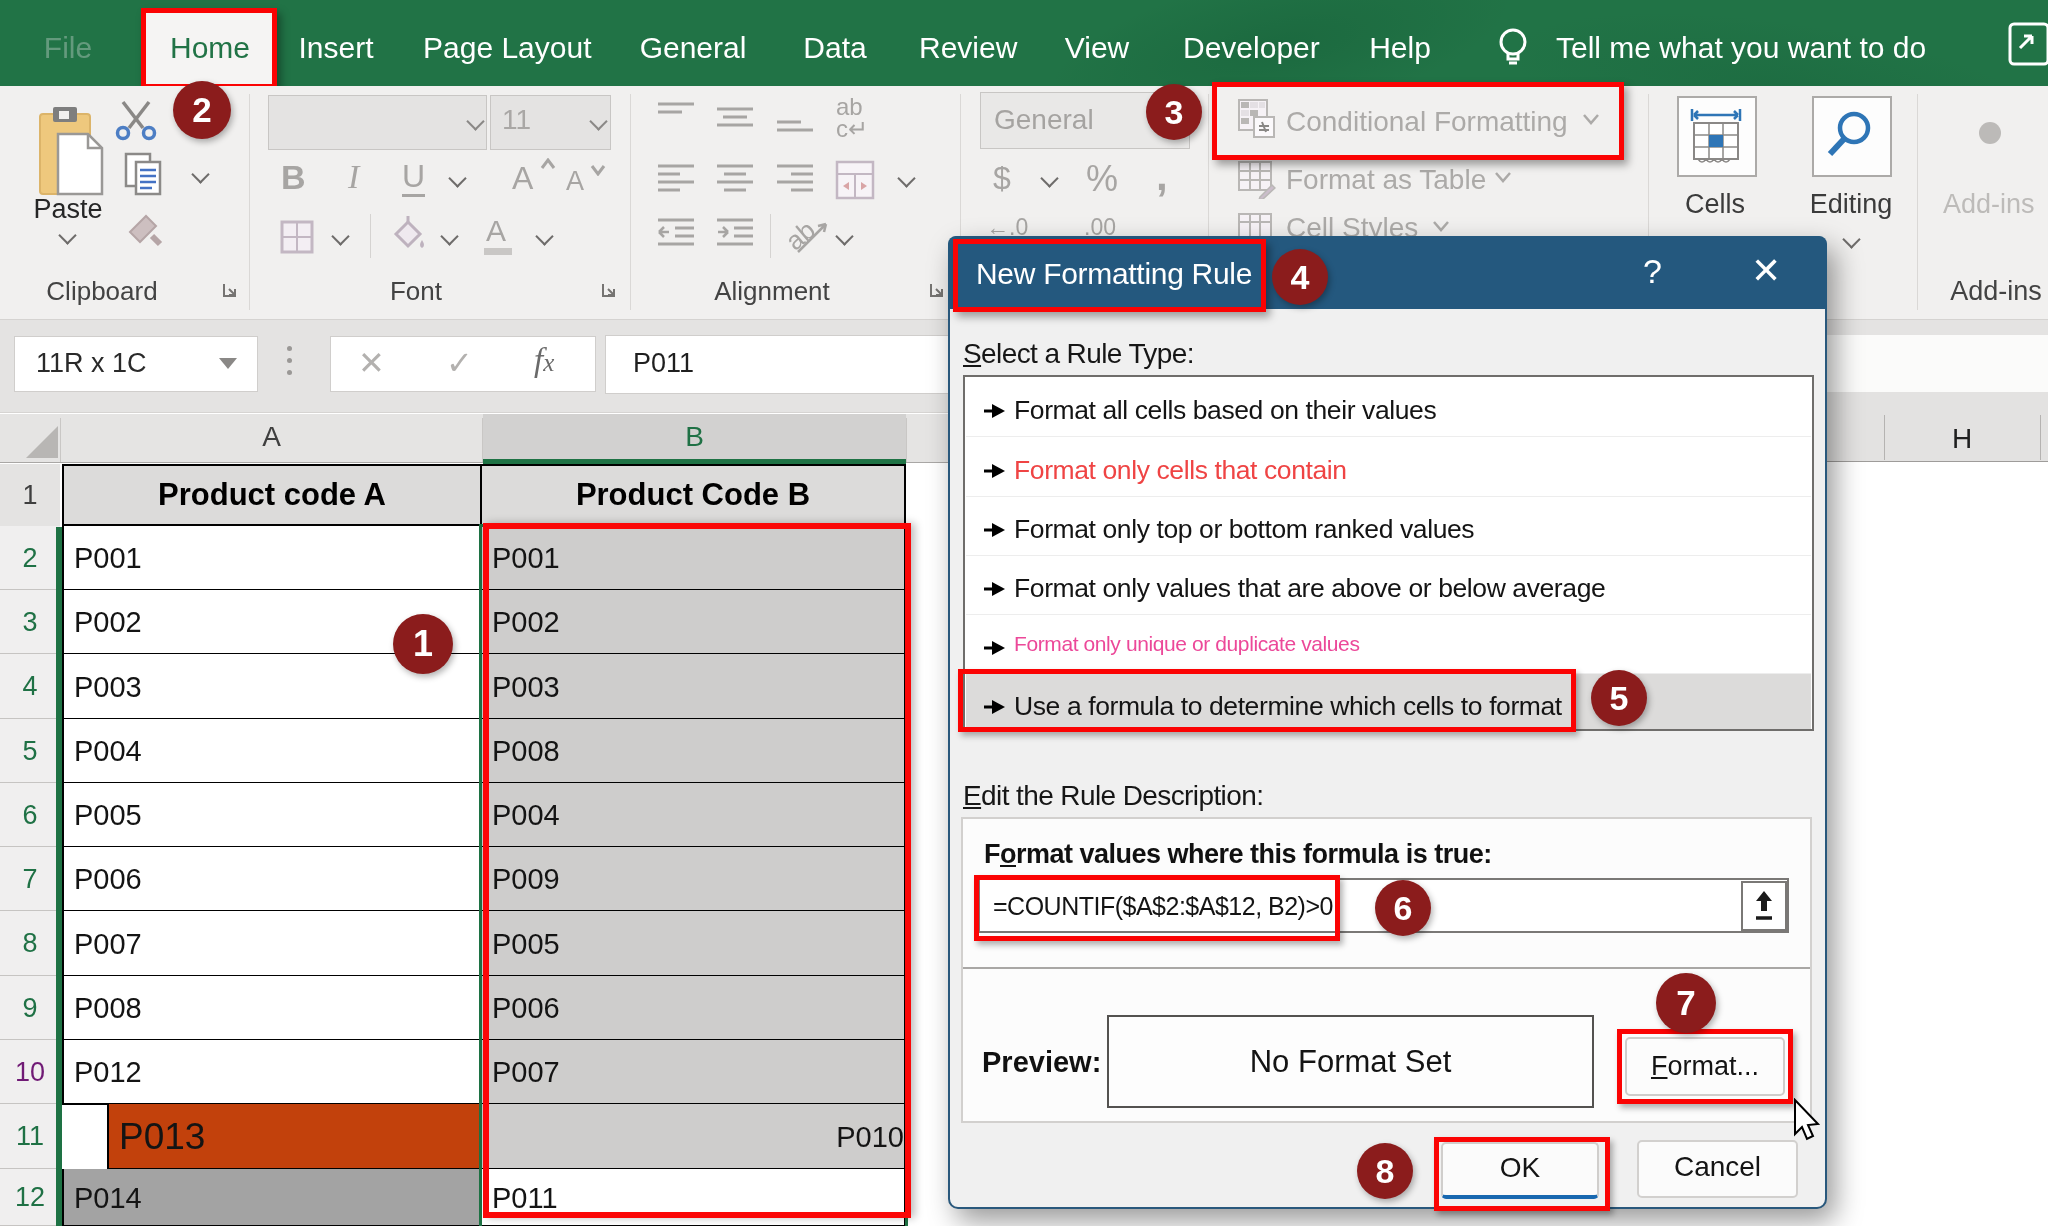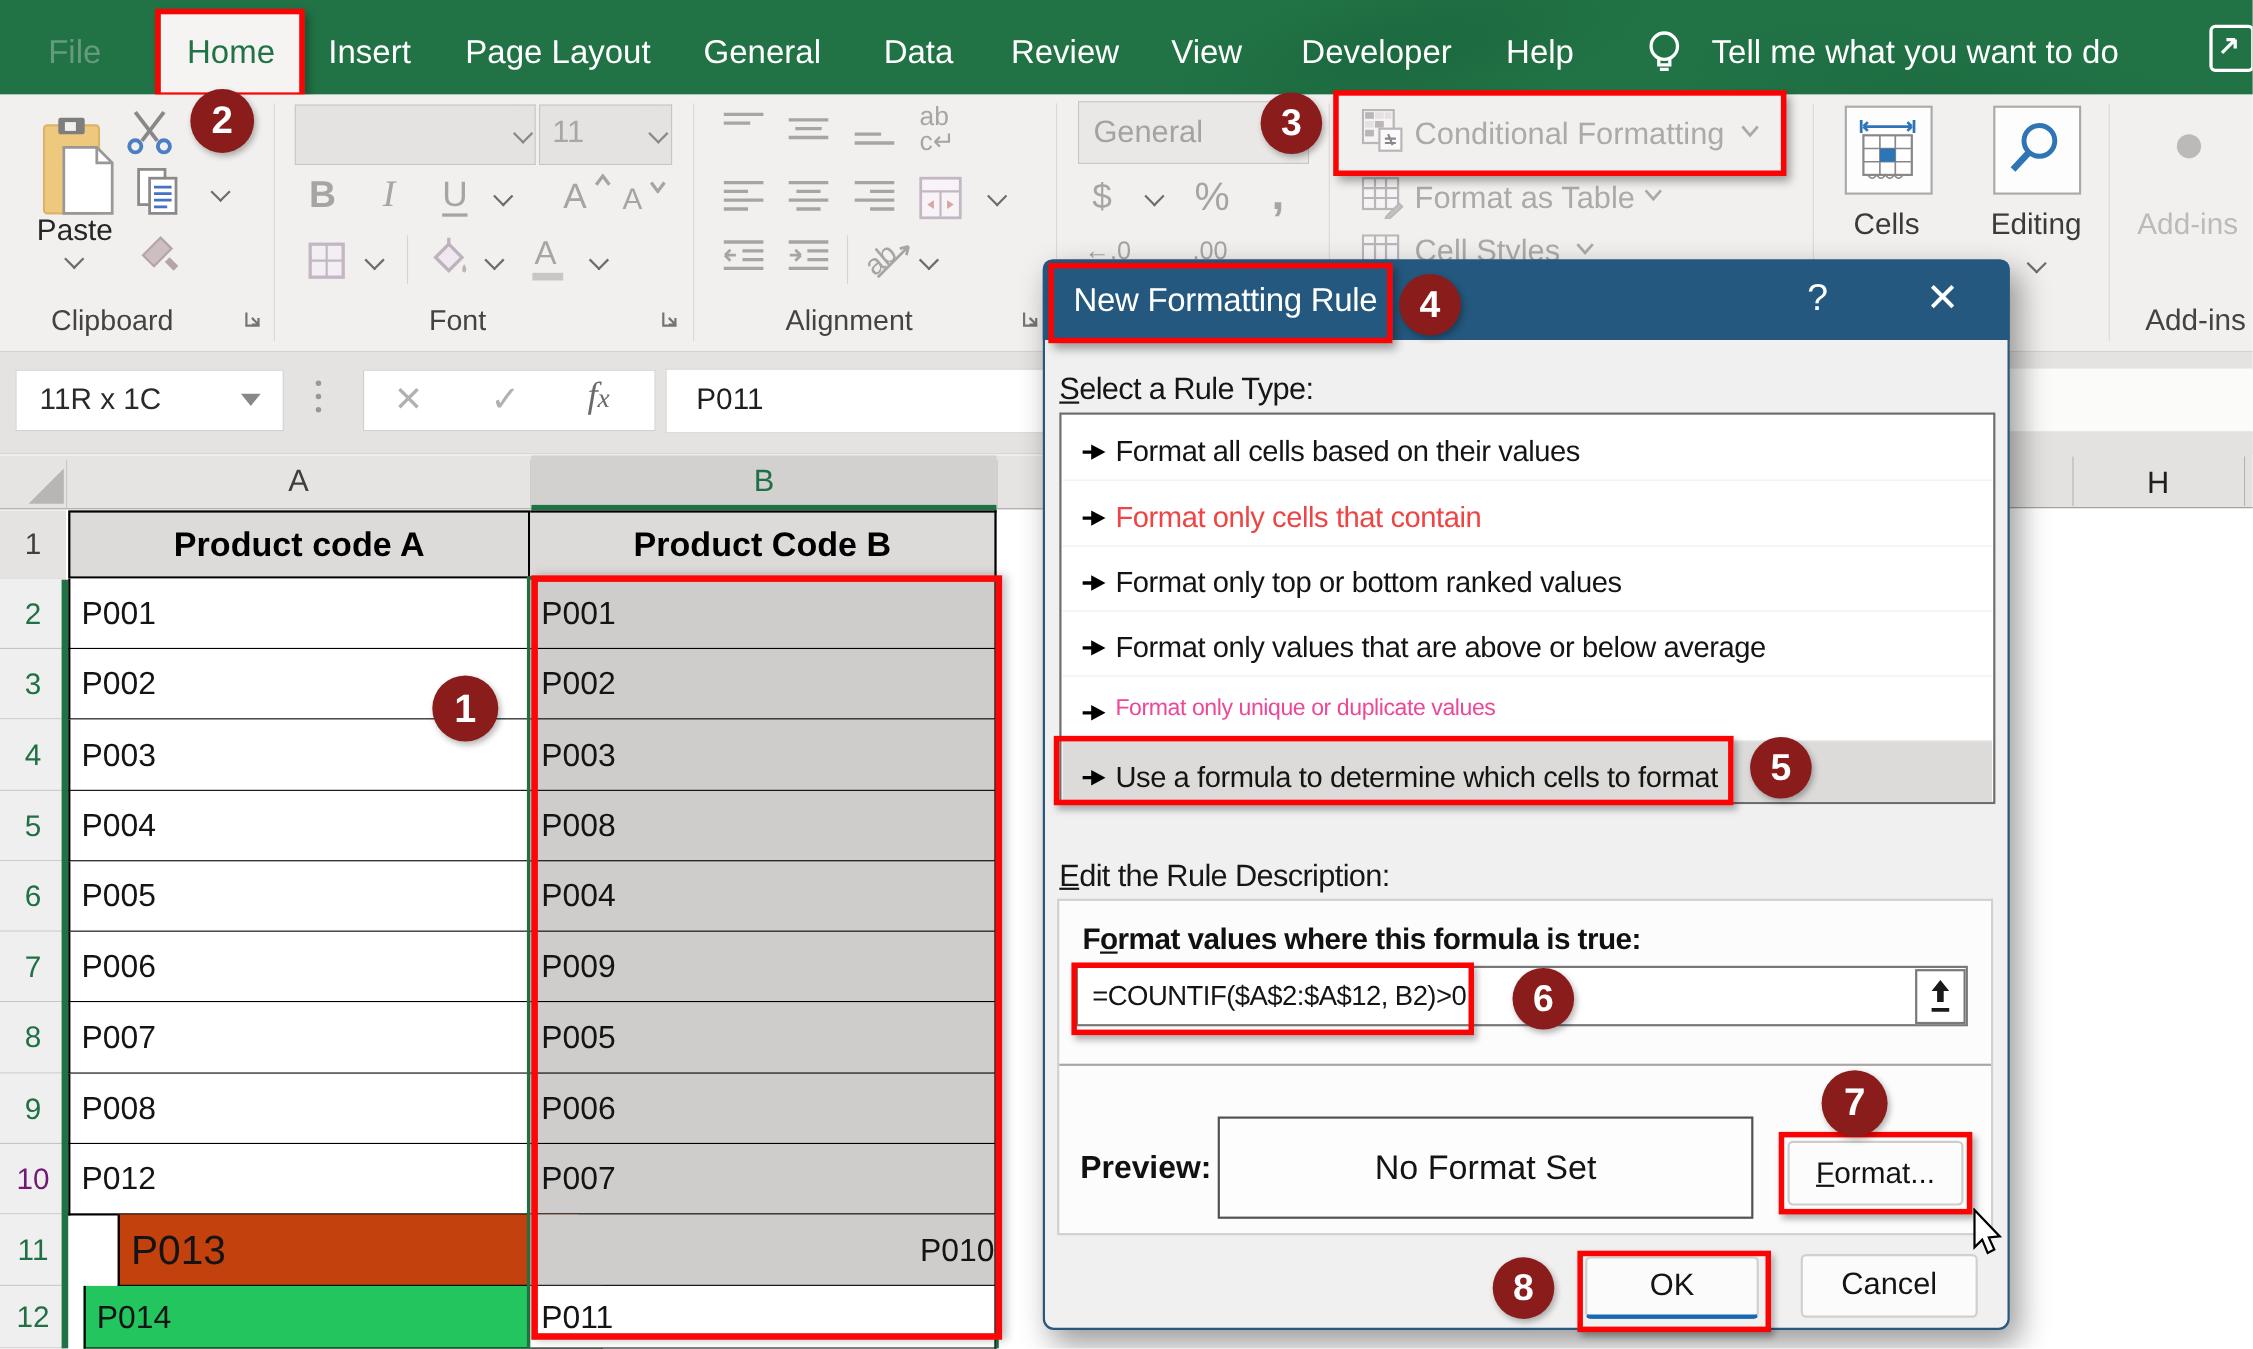--- a/index.html
+++ b/index.html
@@ -345,21 +345,21 @@
     <div class="abs" style="left:62px;top:847px;width:420px;height:65px;background:#fff;border:2px solid #000;border-top:none;box-sizing:border-box;line-height:65px;font-size:29px;color:#141414;padding-left:10px;">P006</div>
     <div class="abs" style="left:482px;top:847px;width:424px;height:65px;background:#cecdcc;border:2px solid #000;border-top:none;border-left:none;box-sizing:border-box;line-height:65px;font-size:29px;color:#141414;padding-left:10px;">P009</div>
     <div class="abs" style="left:62px;top:911px;width:420px;height:66px;background:#fff;border:2px solid #000;border-top:none;box-sizing:border-box;line-height:66px;font-size:29px;color:#141414;padding-left:10px;">P007</div>
     <div class="abs" style="left:482px;top:911px;width:424px;height:66px;background:#cecdcc;border:2px solid #000;border-top:none;border-left:none;box-sizing:border-box;line-height:66px;font-size:29px;color:#141414;padding-left:10px;">P005</div>
     <div class="abs" style="left:62px;top:976px;width:420px;height:65px;background:#fff;border:2px solid #000;border-top:none;box-sizing:border-box;line-height:65px;font-size:29px;color:#141414;padding-left:10px;">P008</div>
     <div class="abs" style="left:482px;top:976px;width:424px;height:65px;background:#cecdcc;border:2px solid #000;border-top:none;border-left:none;box-sizing:border-box;line-height:65px;font-size:29px;color:#141414;padding-left:10px;">P006</div>
     <div class="abs" style="left:62px;top:1040px;width:420px;height:65px;background:#fff;border:2px solid #000;border-top:none;box-sizing:border-box;line-height:65px;font-size:29px;color:#141414;padding-left:10px;">P012</div>
     <div class="abs" style="left:482px;top:1040px;width:424px;height:65px;background:#cecdcc;border:2px solid #000;border-top:none;border-left:none;box-sizing:border-box;line-height:65px;font-size:29px;color:#141414;padding-left:10px;">P007</div>
     <div class="abs" style="left:62px;top:1104px;width:420px;height:66px;background:#c2410c;border:2px solid #000;border-top:none;box-sizing:border-box;line-height:66px;font-size:37px;color:#141414;padding-left:10px;margin-left:45px;">P013</div>
     <div class="abs" style="left:482px;top:1104px;width:424px;height:66px;background:#cecdcc;border:2px solid #000;border-top:none;border-left:none;box-sizing:border-box;line-height:66px;font-size:29px;color:#141414;padding-left:10px;text-align:right;">P010</div>
-    <div class="abs" style="left:62px;top:1169px;width:472px;height:58px;background:#22c55e;border:2px solid #000;border-top:none;box-sizing:border-box;line-height:58px;font-size:29px;color:#141414;padding-left:10px;margin-left:14px;">P014</div>
+    <div class="abs" style="left:62px;top:1169px;width:472px;height:58px;background:#a3a3a3;border:2px solid #000;border-top:none;box-sizing:border-box;line-height:58px;font-size:29px;color:#141414;padding-left:10px;">P014</div>
     <div class="abs" style="left:482px;top:1169px;width:424px;height:58px;background:#fff;border:2px solid #000;border-top:none;border-left:none;box-sizing:border-box;line-height:58px;font-size:29px;color:#141414;padding-left:10px;">P011</div>
   </div>
 
 <div class="abs" style="left:479px;top:524px;width:429px;height:702px;border:3px solid #1e7244;border-bottom:none;box-sizing:border-box;"></div>
 
 <div class="abs" style="left:483px;top:523px;width:428px;height:695px;border:6px solid #fb0707;box-sizing:border-box;box-shadow:4px 0 8px rgba(0,0,0,0.25);"></div>
 
 <div class="circ" style="left:393px;top:614px;width:60px;height:60px;line-height:60px;font-size:36px;">1</div>
 
 <div class="abs" style="left:948px;top:236px;width:879px;height:973px;background:#f0f0f0;border:2px solid #29587c;border-radius:10px;box-shadow:8px 12px 28px rgba(0,0,0,0.4);box-sizing:border-box;"></div>

